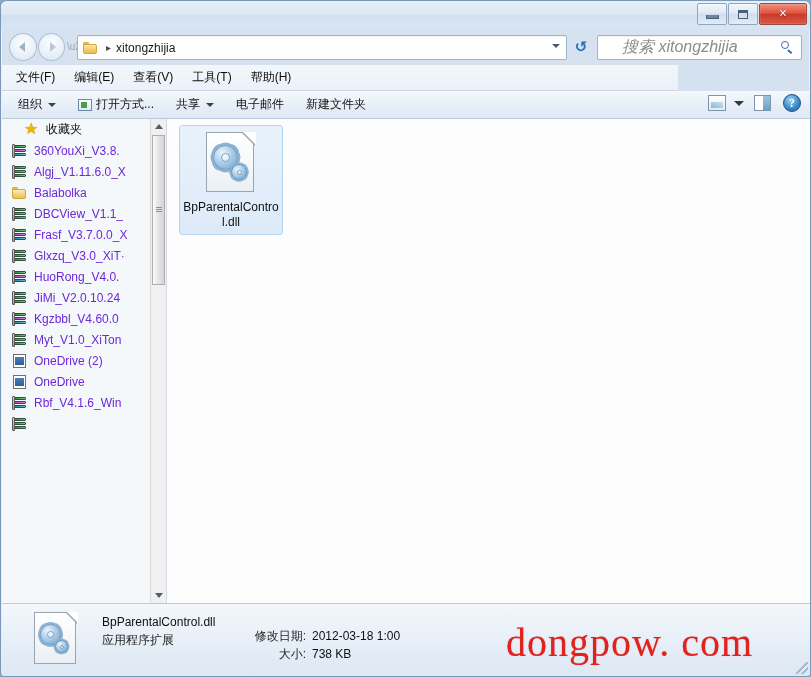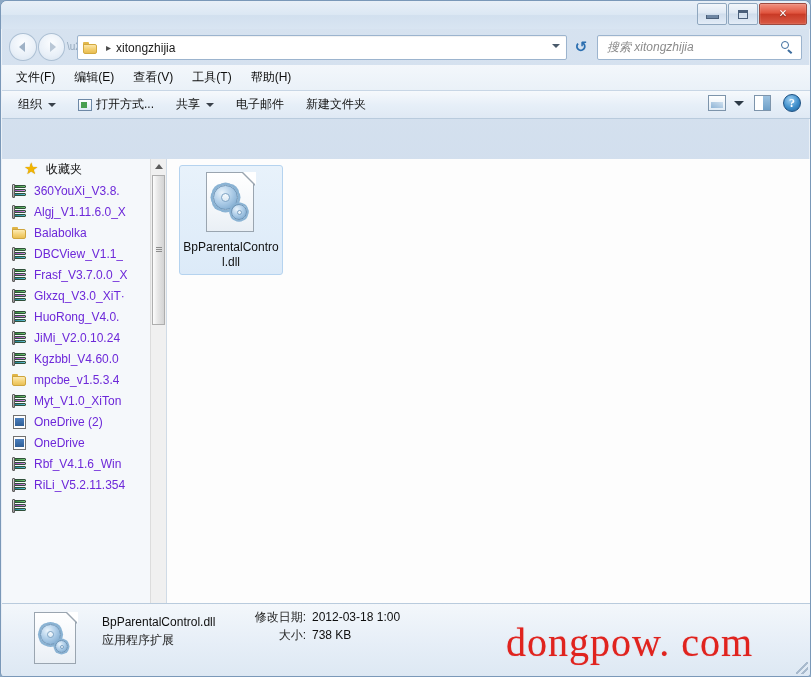--- a/index.html
+++ b/index.html
@@ -183,24 +183,24 @@
     position: absolute;
     left: 596px; top: 6px;
     width: 203px; height: 23px;
     background: #ffffff;
     border: 1px solid #9cb4ce;
     border-radius: 2px;
     display: flex; align-items: center;
     box-shadow: inset 0 1px 1px rgba(0,0,0,0.06);
   }
   .search-placeholder {
-    font-size: 12px;
+    font-size: 16px;
     font-style: italic;
     color: #8b8b8b;
-    margin-left: 9px;
+    margin-left: 24px;
   }
   .search-icon {
     position: absolute;
     right: 7px; top: 4px;
     width: 14px; height: 14px;
   }
   .search-icon .lens {
     position: absolute;
     left: 1px; top: 1px;
     width: 8px; height: 8px;
@@ -214,21 +214,21 @@
     width: 5px; height: 1.8px;
     background: #3d6d9e;
     transform: rotate(42deg);
     transform-origin: left center;
   }
 
   
   .menubar {
     position: absolute;
     left: 1px; top: 64px;
-    width: 809px; height: 26px;
+    width: 676px; height: 26px;
     background: linear-gradient(to bottom, #f3f7fb 0%, #eaf1f8 100%);
     border-bottom: 1px solid #c8d6e5;
     display: flex; align-items: center;
     padding-left: 14px;
     box-sizing: border-box;
   }
   .menu-item {
     font-size: 12px;
     color: #0d0d0d;
     margin-right: 19px;
@@ -328,21 +328,21 @@
     font-weight: bold;
     display: flex; align-items: center; justify-content: center;
     box-sizing: border-box;
     font-family: "Liberation Serif", serif;
   }
 
   
   .content {
     position: absolute;
     left: 1px; top: 118px;
-    width: 809px; height: 484px; margin-top: 40px;
+    width: 809px; height: 484px;
   }
   .sidebar {
     position: absolute;
     left: 0; top: 0;
     width: 164px; height: 484px;
     background: #f5f8fb;
     border-right: 1px solid #d0dbe6;
     overflow: hidden;
   }
   .sb-list {
@@ -648,21 +648,21 @@
     white-space: nowrap;
   }
   .det-type {
     font-size: 12px;
     color: #1f1f1f;
     line-height: 18px;
     white-space: nowrap;
   }
   .det-col-right {
     position: absolute;
-    left: 232px; top: 4px;
+    left: 232px; top: 23px;
   }
   .det-line {
     display: flex;
     line-height: 18px;
     white-space: nowrap;
   }
   .det-key {
     font-size: 12px;
     color: #1f1f1f;
     width: 72px;
@@ -849,24 +849,20 @@
         </div>
         <div class="sb-row">
           <span class="ico-rar">
               <i></i>
               <i></i>
               <i></i>
             </span>
           <span class="sb-label">Kgzbbl_V4.60.0</span>
         </div>
         <div class="sb-row">
-          <span class="ico-folder"></span>
-          <span class="sb-label">mpcbe_v1.5.3.4</span>
-        </div>
-        <div class="sb-row">
           <span class="ico-rar">
               <i></i>
               <i></i>
               <i></i>
             </span>
           <span class="sb-label">Myt_V1.0_XiTon</span>
         </div>
         <div class="sb-row">
           <span class="ico-shortcut"></span>
           <span class="sb-label">OneDrive (2)</span>
@@ -875,28 +871,20 @@
           <span class="ico-shortcut"></span>
           <span class="sb-label">OneDrive</span>
         </div>
         <div class="sb-row">
           <span class="ico-rar">
               <i></i>
               <i></i>
               <i></i>
             </span>
           <span class="sb-label">Rbf_V4.1.6_Win</span>
-        </div>
-        <div class="sb-row">
-          <span class="ico-rar">
-              <i></i>
-              <i></i>
-              <i></i>
-            </span>
-          <span class="sb-label">RiLi_V5.2.11.354</span>
         </div>
         <div class="sb-row">
           <span class="ico-rar">
               <i></i>
               <i></i>
               <i></i>
             </span>
         </div>
 
       </div>

